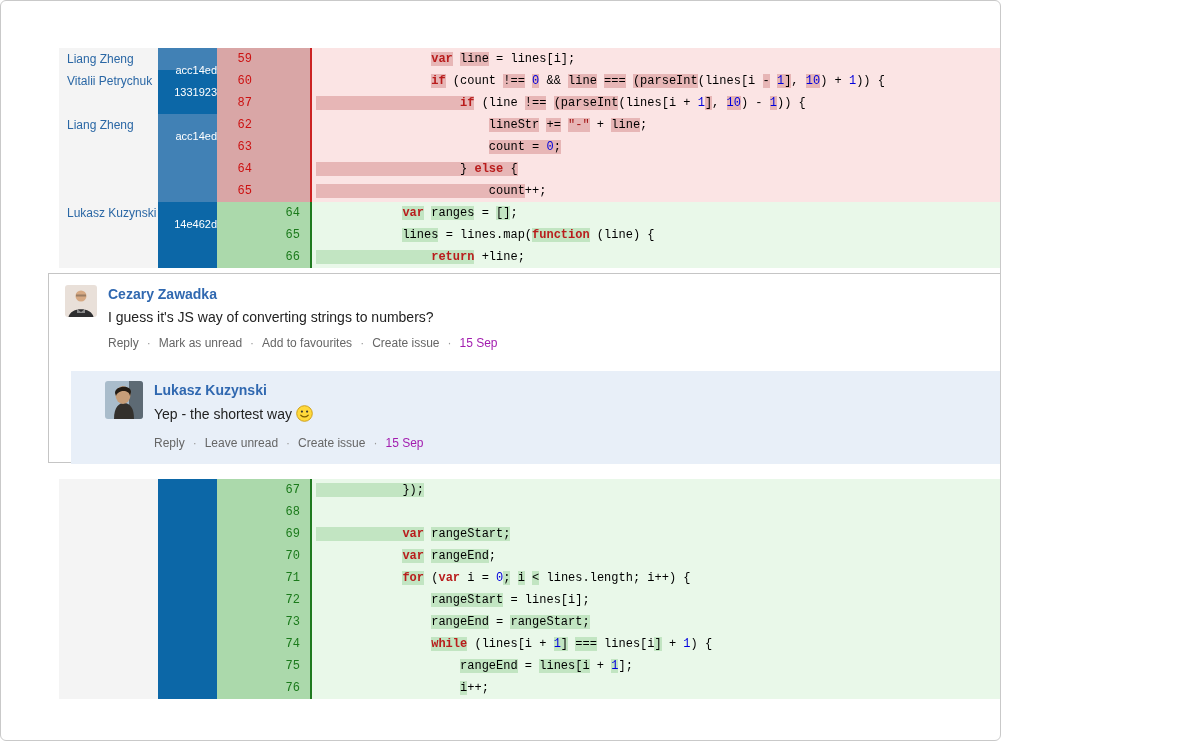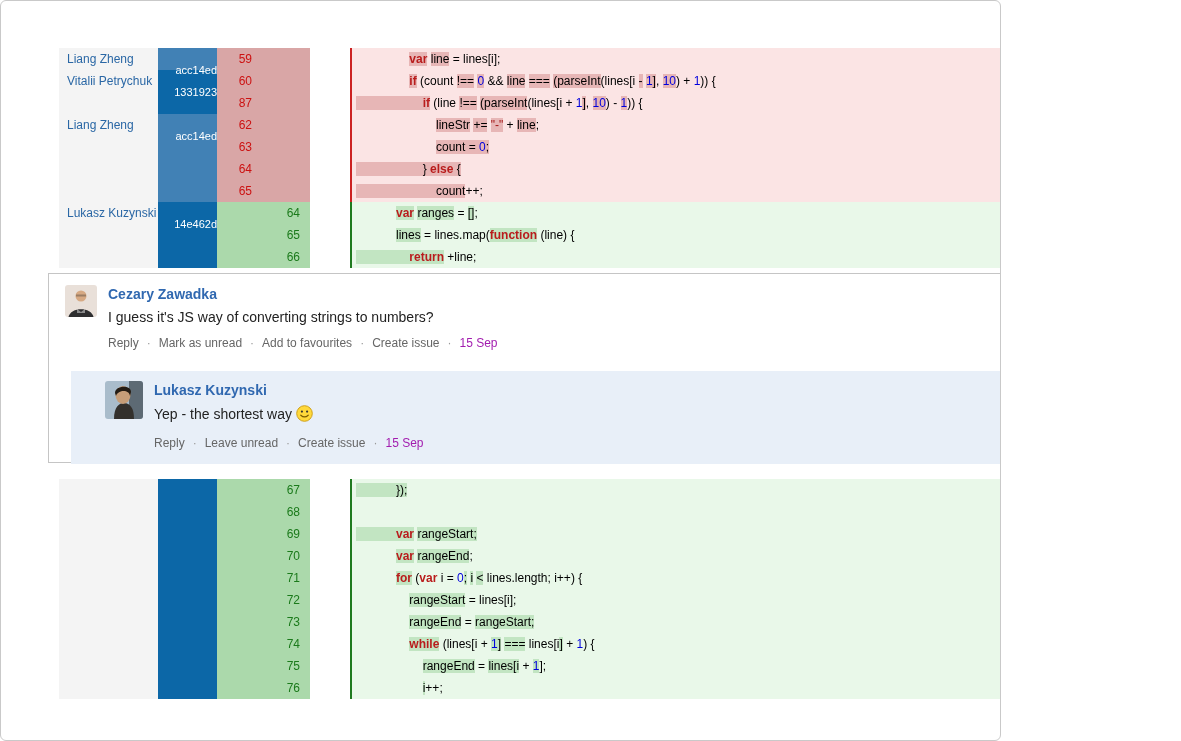--- a/index.html
+++ b/index.html
@@ -13,21 +13,21 @@
   .diff-bottom { top:478px; }
   .author-col { width:99px; background:#f4f4f4; }
   .author-block { padding:4px 4px 0 8px; font-size:12px; color:#2a67a5;
                   overflow:hidden; white-space:nowrap; cursor:pointer; }
   .rev-col { width:59px; }
   .rev-block { padding-top:16px; text-align:right; font-size:11px; color:#fff; cursor:pointer; }
   .rev-light { background:#4181b5; }
   .rev-dark  { background:#0c67a7; }
   .rows-col { flex:1; }
   .diff-row { display:flex; height:22px; line-height:22px;
-              font-family:Liberation Sans, sans-serif; font-size:12px;gap:40px; }
+              font-family:Liberation Mono, monospace; font-size:12px; }
   .nums { display:flex; width:93px; }
   .num  { display:block; }
   .num.old { width:45px; text-align:right; padding-right:10px; }
   .num.new { width:48px; text-align:right; padding-right:10px; }
   .del .nums { background:#d9a6a6; }
   .del .num  { color:#cc1111; }
   .add .nums { background:#abd9ab; }
   .add .num  { color:#1b7a1b; }
   .code { flex:1; white-space:pre; padding-left:4px; cursor:pointer; }
   .del .code { background:#fbe4e4; border-left:2px solid #cc2222; }

